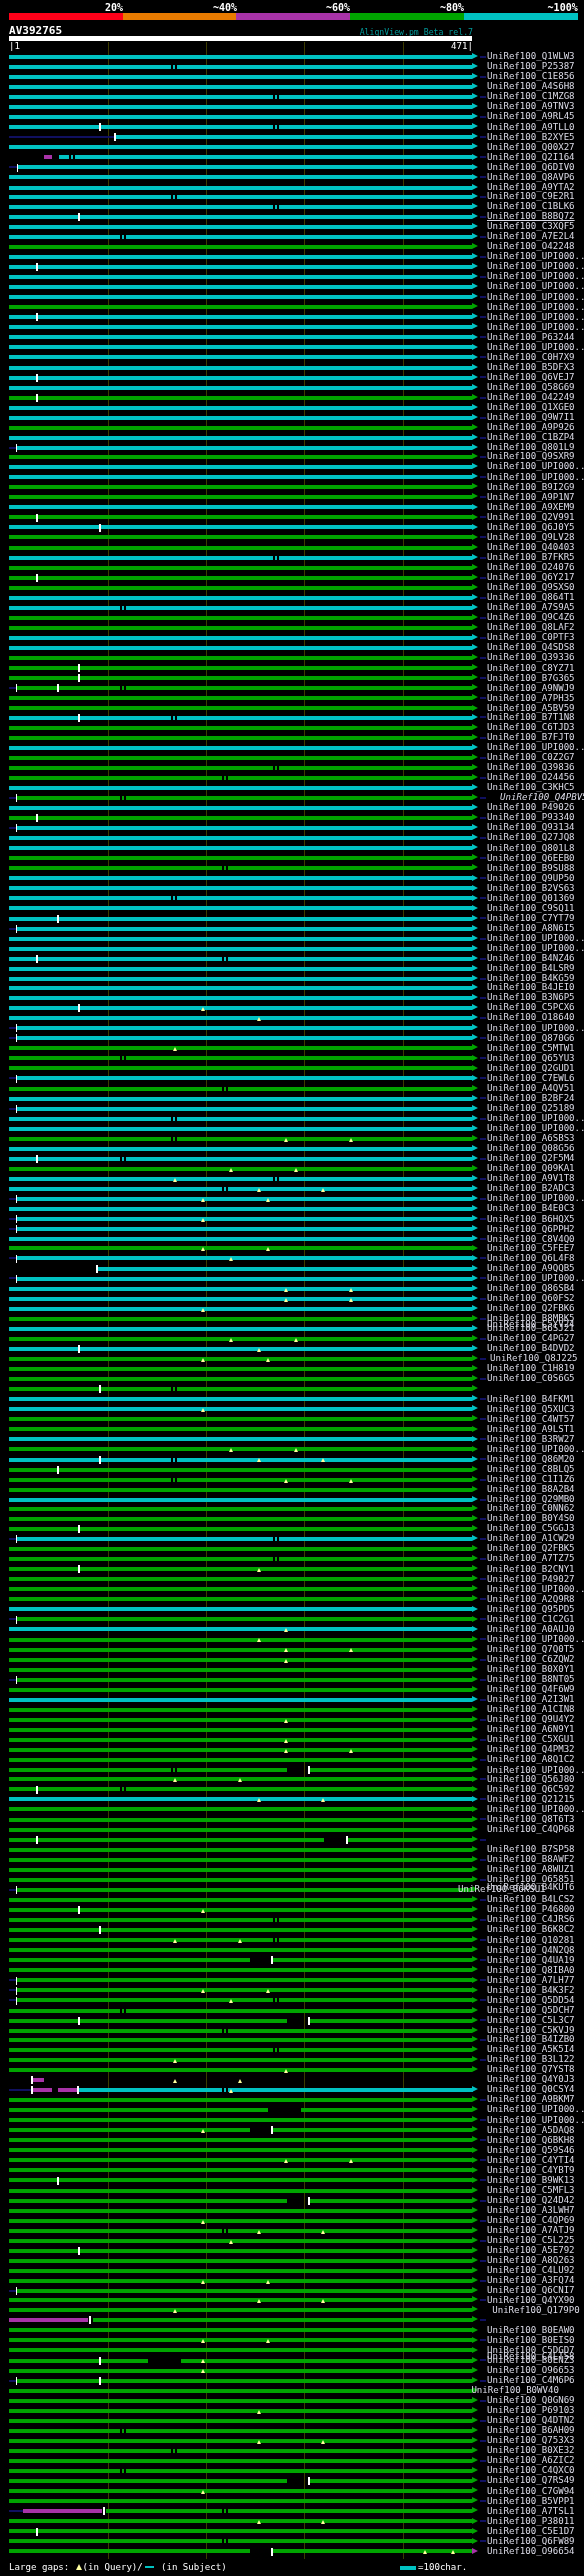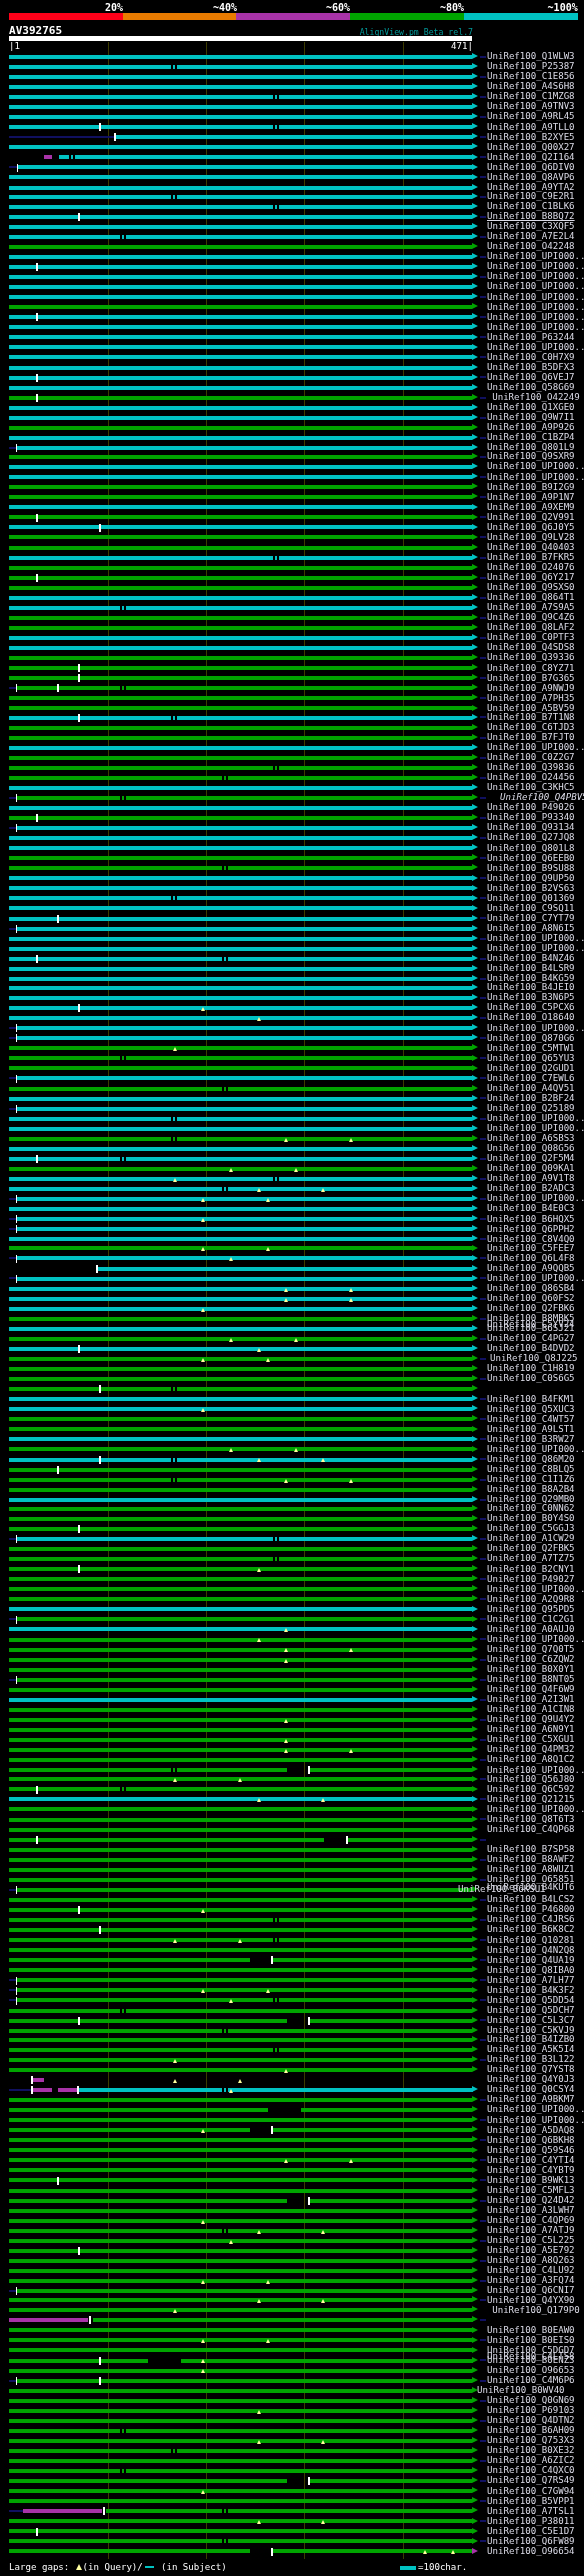--- a/index.html
+++ b/index.html
@@ -202,21 +202,21 @@
     <div class="abs arrow" style="left: 472px; top: 374px; border-left: 6.4px solid rgb(0, 194, 194);"></div>
     <div class="abs lead" style="left: 480px; top: 376px; width: 6.4px; background: rgb(16, 16, 96);"></div>
     <div class="abs lbl" style="left: 487px; top: 372px;">UniRef100_Q6VEJ7</div>
     <div class="abs bar" style="left: 9.1px; top: 386px; width: 463px; background: rgb(0, 194, 194);"></div>
     <div class="abs arrow" style="left: 472px; top: 384px; border-left: 6.4px solid rgb(0, 194, 194);"></div>
     <div class="abs lbl" style="left: 487px; top: 382px;">UniRef100_Q58G69</div>
     <div class="abs bar" style="left: 9.1px; top: 396px; width: 463px; background: rgb(0, 164, 0);"></div>
     <div class="abs tick" style="left: 36px; top: 394px;"></div>
     <div class="abs arrow" style="left: 472px; top: 394px; border-left: 6.4px solid rgb(0, 164, 0);"></div>
     <div class="abs lead" style="left: 480px; top: 397px; width: 6.4px; background: rgb(16, 16, 96);"></div>
-    <div class="abs lbl" style="left: 487px; top: 392px; text-align: center;">UniRef100_O42249</div>
+    <div class="abs lbl" style="left: 487px; top: 392px;">UniRef100_O42249</div>
     <div class="abs bar" style="left: 9.1px; top: 406px; width: 463px; background: rgb(0, 194, 194);"></div>
     <div class="abs arrow" style="left: 472px; top: 404px; border-left: 6.4px solid rgb(0, 194, 194);"></div>
     <div class="abs lbl" style="left: 487px; top: 402px;">UniRef100_Q1XGE0</div>
     <div class="abs bar" style="left: 9.1px; top: 416px; width: 463px; background: rgb(0, 194, 194);"></div>
     <div class="abs arrow" style="left: 472px; top: 414px; border-left: 6.4px solid rgb(0, 194, 194);"></div>
     <div class="abs lead" style="left: 480px; top: 417px; width: 6.4px; background: rgb(16, 16, 96);"></div>
     <div class="abs lbl" style="left: 487px; top: 412px;">UniRef100_Q9W7I1</div>
     <div class="abs bar" style="left: 9.1px; top: 426px; width: 463px; background: rgb(0, 164, 0);"></div>
     <div class="abs arrow" style="left: 472px; top: 424px; border-left: 6.4px solid rgb(0, 164, 0);"></div>
     <div class="abs lbl" style="left: 487px; top: 422px;">UniRef100_A9P926</div>
@@ -1134,21 +1134,21 @@
     <div class="abs lbl" style="left: 487px; top: 2365px;">UniRef100_O96653</div>
     <div class="abs lead" style="left: 9.1px; top: 2380px; width: 7px; background: rgb(16, 16, 96);"></div>
     <div class="abs bar" style="left: 16px; top: 2379px; width: 456px; background: rgb(0, 164, 0);"></div>
     <div class="abs tick" style="left: 99px; top: 2377px;"></div>
     <div class="abs tick" style="left: 15.6px; top: 2377px;"></div>
     <div class="abs arrow" style="left: 472px; top: 2377px; border-left: 6.4px solid rgb(0, 164, 0);"></div>
     <div class="abs lead" style="left: 480px; top: 2380px; width: 6.4px; background: rgb(16, 16, 96);"></div>
     <div class="abs lbl" style="left: 487px; top: 2375px;">UniRef100_C4M6P6</div>
     <div class="abs bar" style="left: 9.1px; top: 2389px; width: 463px; background: rgb(0, 164, 0);"></div>
     <div class="abs arrow" style="left: 472px; top: 2387px; border-left: 6.4px solid rgb(0, 164, 0);"></div>
-    <div class="abs lbl" style="left: 477px; top: 2385px;">UniRef100_B0WV40</div>
+    <div class="abs lbl" style="left: 461px; top: 2385px; text-align: right;">UniRef100_B0WV40</div>
     <div class="abs bar" style="left: 9.1px; top: 2399px; width: 463px; background: rgb(0, 164, 0);"></div>
     <div class="abs arrow" style="left: 472px; top: 2397px; border-left: 6.4px solid rgb(0, 164, 0);"></div>
     <div class="abs lead" style="left: 480px; top: 2400px; width: 6.4px; background: rgb(16, 16, 96);"></div>
     <div class="abs lbl" style="left: 487px; top: 2395px;">UniRef100_Q0GN69</div>
     <div class="abs bar" style="left: 9.1px; top: 2409px; width: 463px; background: rgb(0, 164, 0);"></div>
     <div class="abs tri" style="left: 257px; top: 2410px; border-bottom: 4.6px solid rgb(255, 255, 156);"></div>
     <div class="abs arrow" style="left: 472px; top: 2407px; border-left: 6.4px solid rgb(0, 164, 0);"></div>
     <div class="abs lbl" style="left: 487px; top: 2405px;">UniRef100_P69103</div>
     <div class="abs bar" style="left: 9.1px; top: 2419px; width: 463px; background: rgb(0, 164, 0);"></div>
     <div class="abs arrow" style="left: 472px; top: 2417px; border-left: 6.4px solid rgb(0, 164, 0);"></div>

